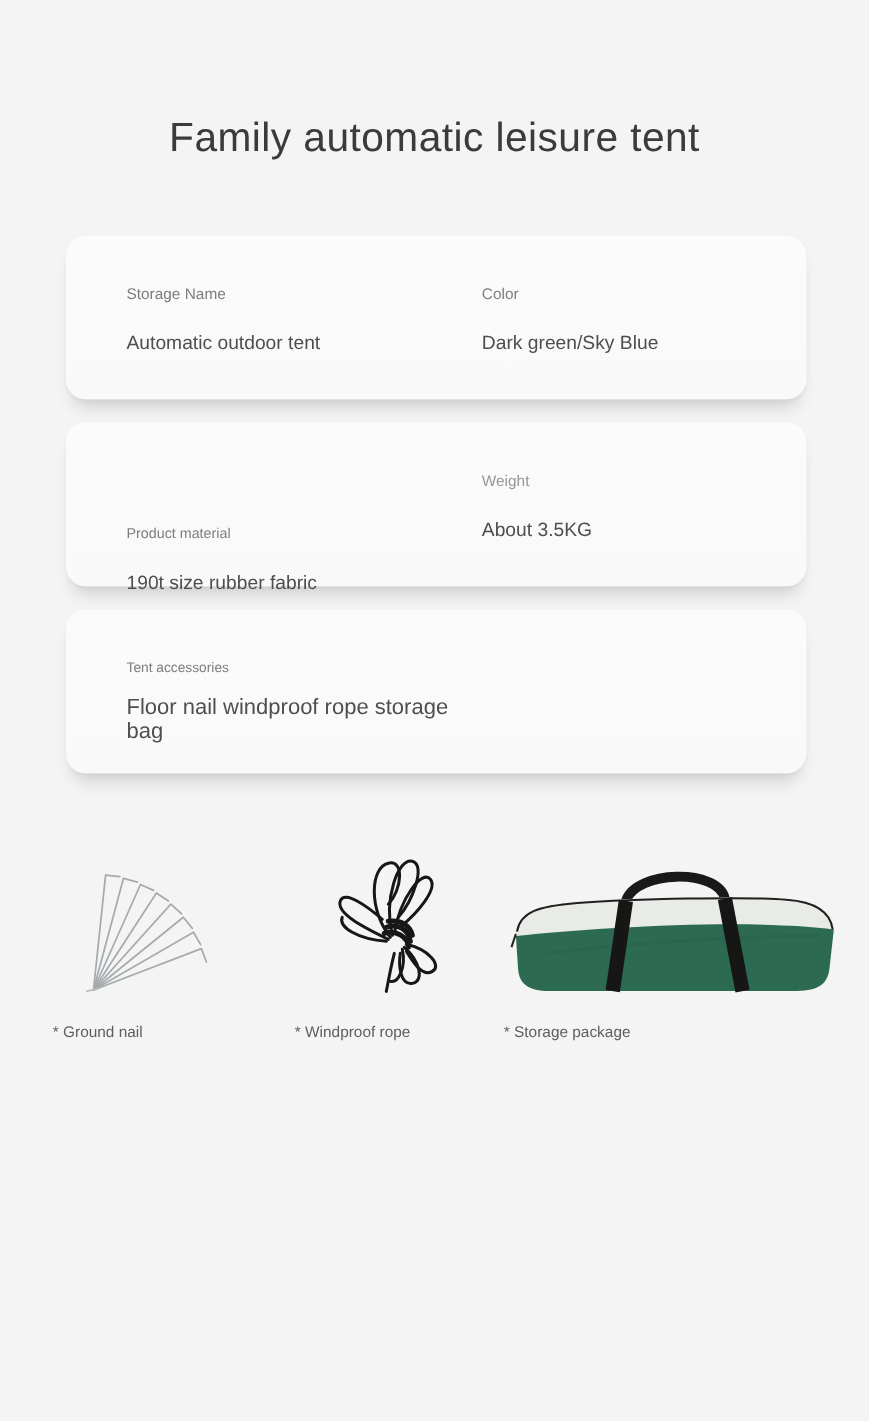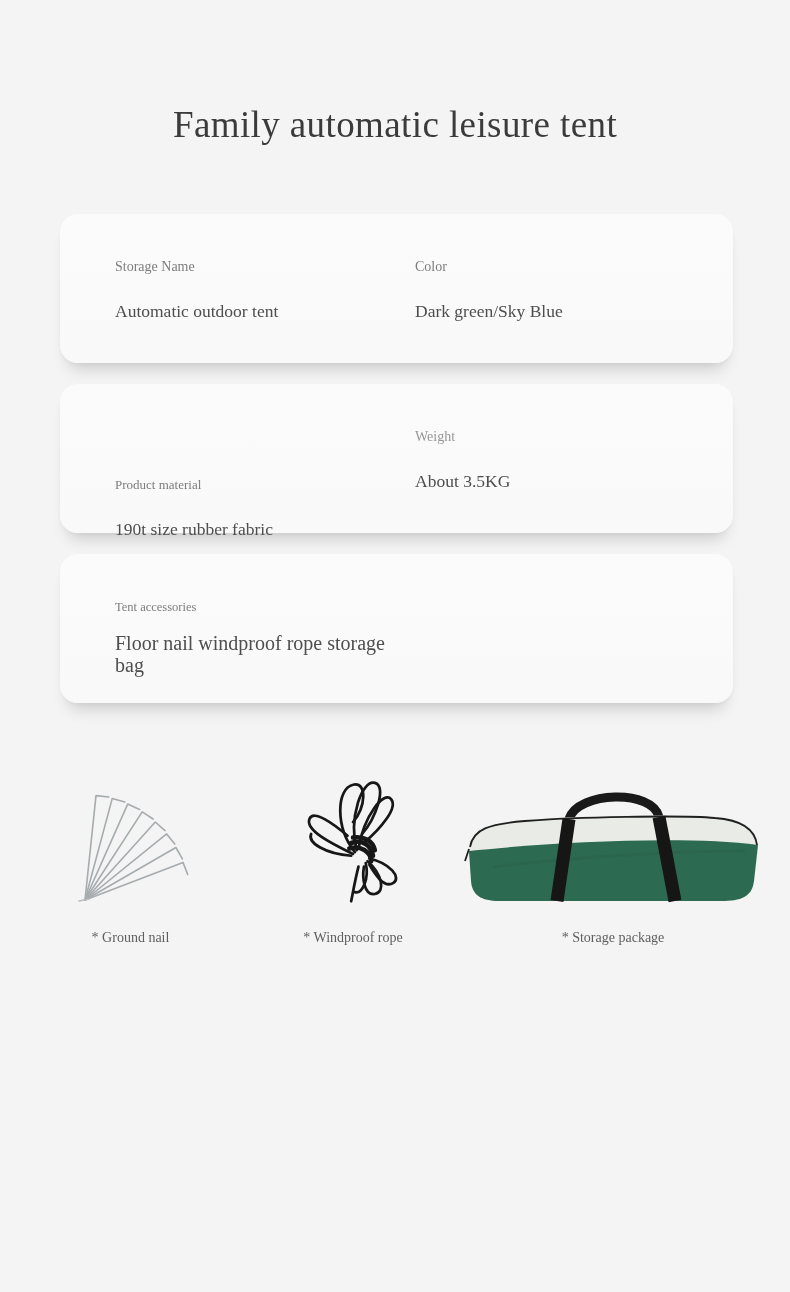--- a/index.html
+++ b/index.html
@@ -3,21 +3,21 @@
 <meta charset="utf-8">
 <style>
   html, body { margin:0; padding:0; }
   body {
     width:790px; height:1292px;
     background:#f4f4f5;
     font-family:"Liberation Sans", sans-serif;
     overflow:hidden;
     -webkit-font-smoothing:antialiased;
   }
-  .page { width:790px; height:1292px; position:relative;font-family:Liberation Serif, serif; }
+  .page { width:790px; height:1292px; position:relative; }
 
   
   .title {
     margin:0; padding-top:103px;
     text-align:center;
     font-size:37px; font-weight:400; color:#3b3b3b;
     letter-spacing:0.4px; line-height:43px;
   }
   .subtitle {
     margin-top:49px;
@@ -30,37 +30,37 @@
   .card {
     box-sizing:border-box;
     height:149px; margin-bottom:21px;
     border-radius:18px;
     background:linear-gradient(180deg,#fbfbfc 0%, #f9f9fa 100%);
     box-shadow:0 14px 16px -8px rgba(0,0,0,0.16), 0 2px 4px rgba(0,0,0,0.03);
     display:flex;
     padding:44px 0 0 55px;
   }
   .col1 { width:300px; }
-  .col2 { flex:1; }
+  .col2 { flex:1;margin-left:23px; }
   .field-label { font-size:14px; color:#7d7d7d; line-height:18px; }
   .label-sm   { font-size:13px;margin-top:48px; }
   .label-xs   { font-size:12.5px; }
   .label-light{ color:#979797; }
   .field-value { margin-top:24px; font-size:17.5px; color:#4e4e4e; line-height:22px; }
   .value-large { margin-top:20px; font-size:23.5px; color:#3f3f3f; letter-spacing:0.3px; }
   .card-accessories .field-value { margin-top:16px; font-size:20px; }
 
   
   .accessories { display:flex; align-items:flex-end; margin-top:69px; }
   .acc-block { display:flex; flex-direction:column; }
   .acc-1 { margin-left:48px; width:165px; }
   .acc-2 { margin-left:55px; width:170px; }
   .acc-3 { margin-left:20px; width:310px; }
   .figure { height:132px; display:flex; align-items:flex-end; justify-content:center; }
-  .acc-label { text-align:center; margin-top:26px; font-size:14px; color:#5e5e5e; }
+  .acc-label { text-align:left; margin-top:26px; font-size:14px; color:#5e5e5e; }
   svg { display:block; }
 </style>
 </head>
 <body>
 
 <div class="page">
 
   <h1 class="title">Family automatic leisure tent</h1>
 
   <div class="cards">

